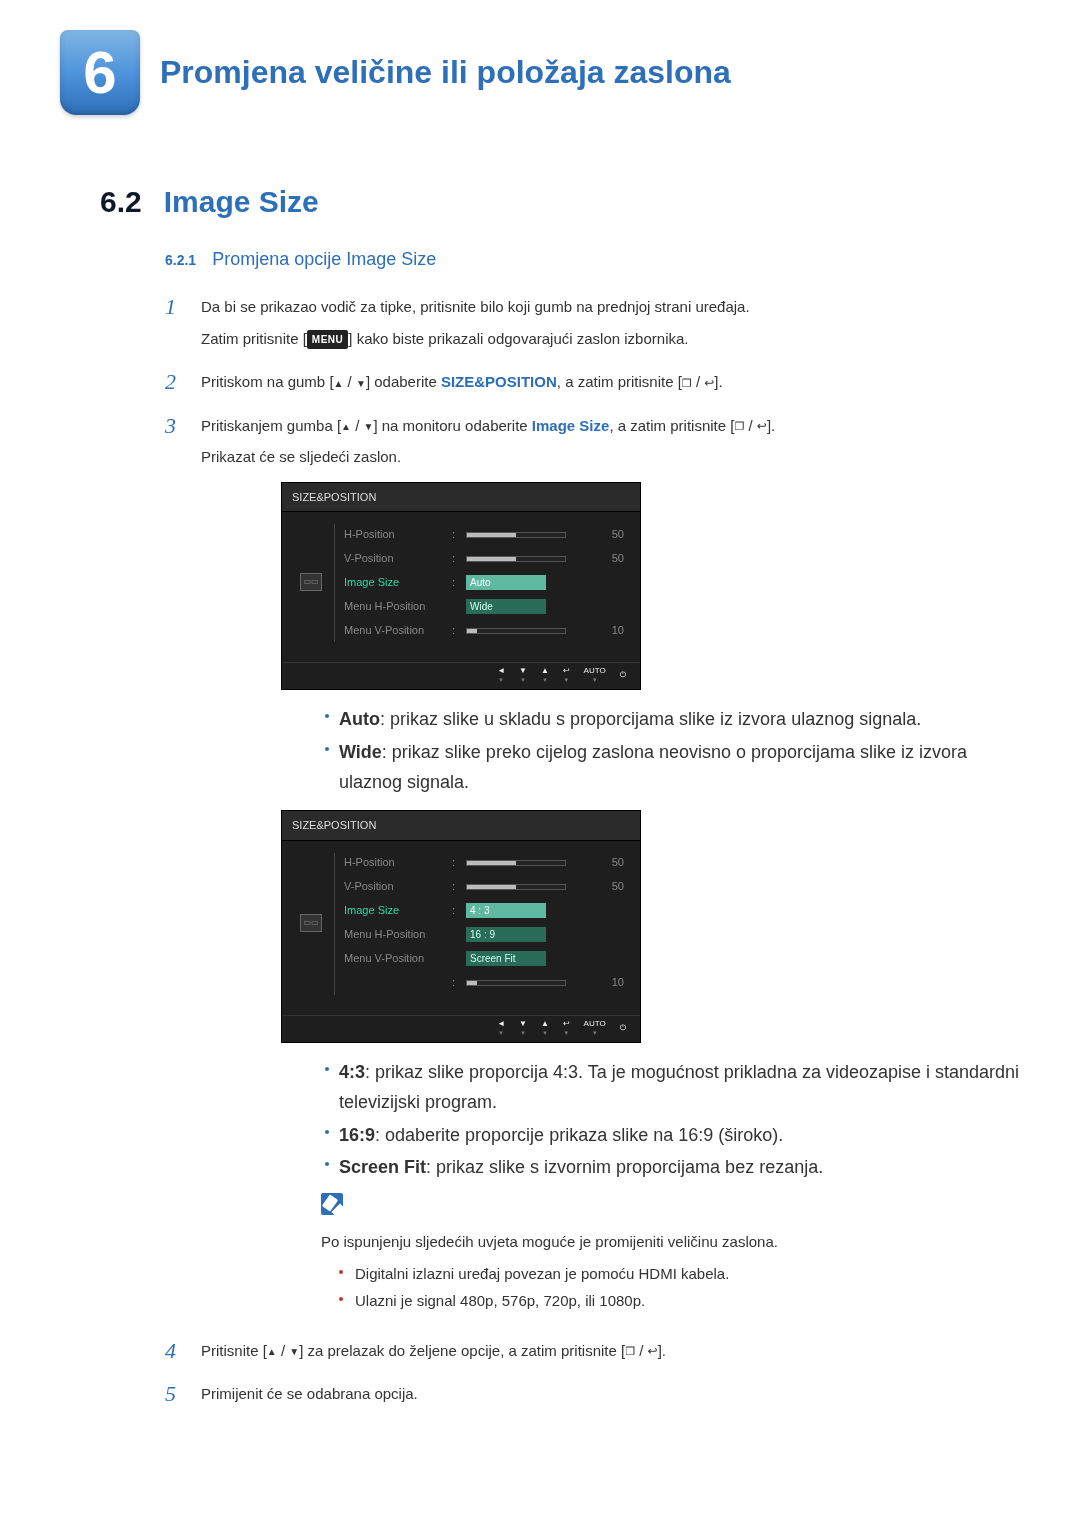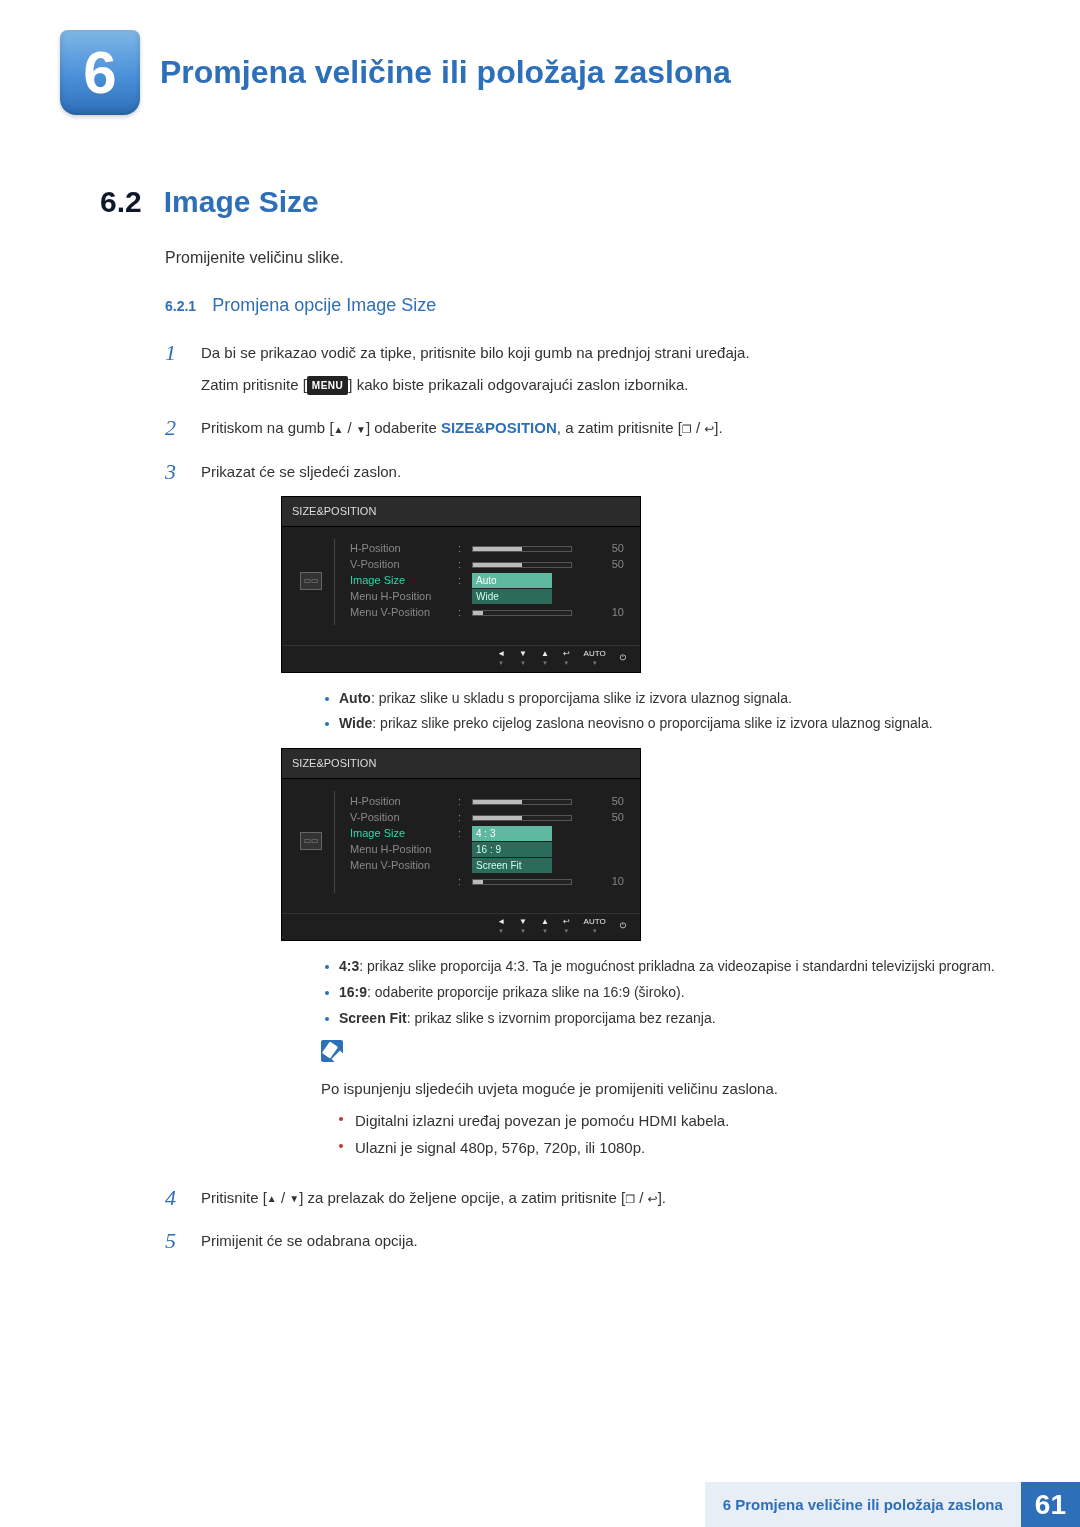--- a/index.html
+++ b/index.html
@@ -45,42 +45,42 @@
   .emph-blue { color:#2d6fb8; font-weight:bold; }
 
   
   .osd { width:360px; background:#1e1e1e; color:#aaa; font-size:11px; margin:12px 0 14px 80px;
          border:1px solid #000; }
   .osd-title { background:#2b2b2b; color:#ddd; padding:5px 10px; font-size:11px; border-bottom:1px solid #000; }
   .osd-body { display:flex; padding:14px 16px 24px 16px; gap:10px; }
   .osd-icon { width:26px; display:flex; align-items:center; justify-content:center; }
   .osd-icon-inner { width:22px; height:18px; border:1px solid #666; background:#333;
                     display:flex; align-items:center; justify-content:center; font-size:8px; color:#888; }
-  .osd-cols { flex:1; display:flex; flex-direction:column; position:relative; padding-left:16px; }
+  .osd-cols { flex:1; display:flex; flex-direction:column; gap:8px; position:relative; padding-left:10px; }
   .osd-cols::before { content:""; position:absolute; left:0; top:-2px; bottom:-2px; width:0; border-left:1px solid #444;
                       border-top:1px solid #444; border-bottom:1px solid #444; height:calc(100% + 4px); }
   .osd-row { display:flex; align-items:center; gap:8px; height:16px; }
   .osd-label { width:100px; flex-shrink:0; color:#888; }
   .osd-label.sel { color:#2fd8a8; }
   .osd-colon { width:6px; color:#888; }
   .osd-bar { flex:1; }
   .bar-track { height:6px; border:1px solid #555; background:#222; position:relative; width:100px; display:inline-block; vertical-align:middle; }
   .bar-fill { position:absolute; left:0; top:0; bottom:0; background:#bbb; }
   .osd-val { width:28px; text-align:right; color:#888; }
   .osd-dd { background:#5fb8a0; color:#fff; padding:0 4px; height:15px; line-height:15px; display:inline-block; min-width:80px; font-size:10px; }
   .osd-dd.alt { background:#2a6b5a; color:#cfe; }
   .osd-footer { display:flex; justify-content:flex-end; gap:14px; padding:4px 14px 6px; border-top:1px solid #333;
                 font-size:9px; color:#888; align-items:center; }
   .osd-footer .fbtn { display:flex; flex-direction:column; align-items:center; line-height:1; gap:1px; }
   .osd-footer .fbtn .g { font-size:8px; color:#eee; }
   .osd-footer .fbtn .a { font-size:7px; color:#777; }
 
   
   .bullets { margin:4px 0 10px 120px; }
-  .bullets li { list-style:none; position:relative; padding-left:18px; font-size:14px; line-height:1.7; margin-bottom:2px; }
+  .bullets li { list-style:none; position:relative; padding-left:18px; font-size:18px; line-height:1.7; margin-bottom:2px; }
   .bullets li::before { content:""; width:4px; height:4px; background:#2d6fb8; position:absolute; left:4px; top:10px; border-radius:50%; }
   .bullets li .lead { font-weight:bold; }
 
   
   .note { display:flex; gap:14px; margin:10px 0 10px 120px; align-items:flex-start;flex-direction:column; }
   .note-icon { width:22px; height:22px; background:#2d6fb8; position:relative; flex-shrink:0; border-radius:2px; }
   .note-icon::after { content:""; position:absolute; right:-3px; bottom:-3px; width:12px; height:12px;
     background:#fff; transform:rotate(45deg); }
   .note-icon .pen { position:absolute; left:4px; top:3px; width:10px; height:14px; background:#fff;
     transform:rotate(35deg); border-radius:1px; }
@@ -102,21 +102,20 @@
   <div class="chapter-head">
     <div class="chapter-badge">6</div>
     <div class="chapter-title">Promjena veličine ili položaja zaslona</div>
   </div>
 
   <div class="sec-row">
     <div class="sec-num">6.2</div>
     <div class="sec-title">Image Size</div>
   </div>
 
-  <p class="intro">Promijenite veličinu slike.</p>
 
   <div class="subsec-row">
     <div class="subsec-num">6.2.1</div>
     <div class="subsec-title">Promjena opcije Image Size</div>
   </div>
 
   <div class="steps">
 
     <div class="step">
       <div class="step-num">1</div>
@@ -133,20 +132,23 @@
       <div class="step-body">
         <p>
           <span>Pritiskom na gumb [</span><span class="tri-up"></span> / <span class="tri-down"></span><span>] odaberite </span><span class="emph-blue">SIZE&amp;POSITION</span><span>, a zatim pritisnite [</span><span class="icon-rect"></span> / <span class="icon-enter"></span><span>].</span>
         </p>
       </div>
     </div>
 
     <div class="step">
       <div class="step-num">3</div>
       <div class="step-body">
+        <p>
+          <span>Pritiskanjem gumba [</span><span class="tri-up"></span> / <span class="tri-down"></span><span>] na monitoru odaberite </span><span class="emph-blue">Image Size</span><span>, a zatim pritisnite [</span><span class="icon-rect"></span> / <span class="icon-enter"></span><span>].</span>
+        </p>
         <p>Prikazat će se sljedeći zaslon.</p>
 
         <div class="osd">
           <div class="osd-title">SIZE&amp;POSITION</div>
           <div class="osd-body">
             <div class="osd-icon">
                 <div class="osd-icon-inner">▭▭</div>
               </div>
             <div class="osd-cols">
               <div class="osd-row">
@@ -322,18 +324,14 @@
 
     <div class="step">
       <div class="step-num">5</div>
       <div class="step-body">
         <p>Primijenit će se odabrana opcija.</p>
       </div>
     </div>
 
   </div>
 
-  <div class="page-footer">
-    <div class="ftxt">6 Promjena veličine ili položaja zaslona</div>
-    <div class="fnum">61</div>
-  </div>
 
 </div>
 
 </body></html>

